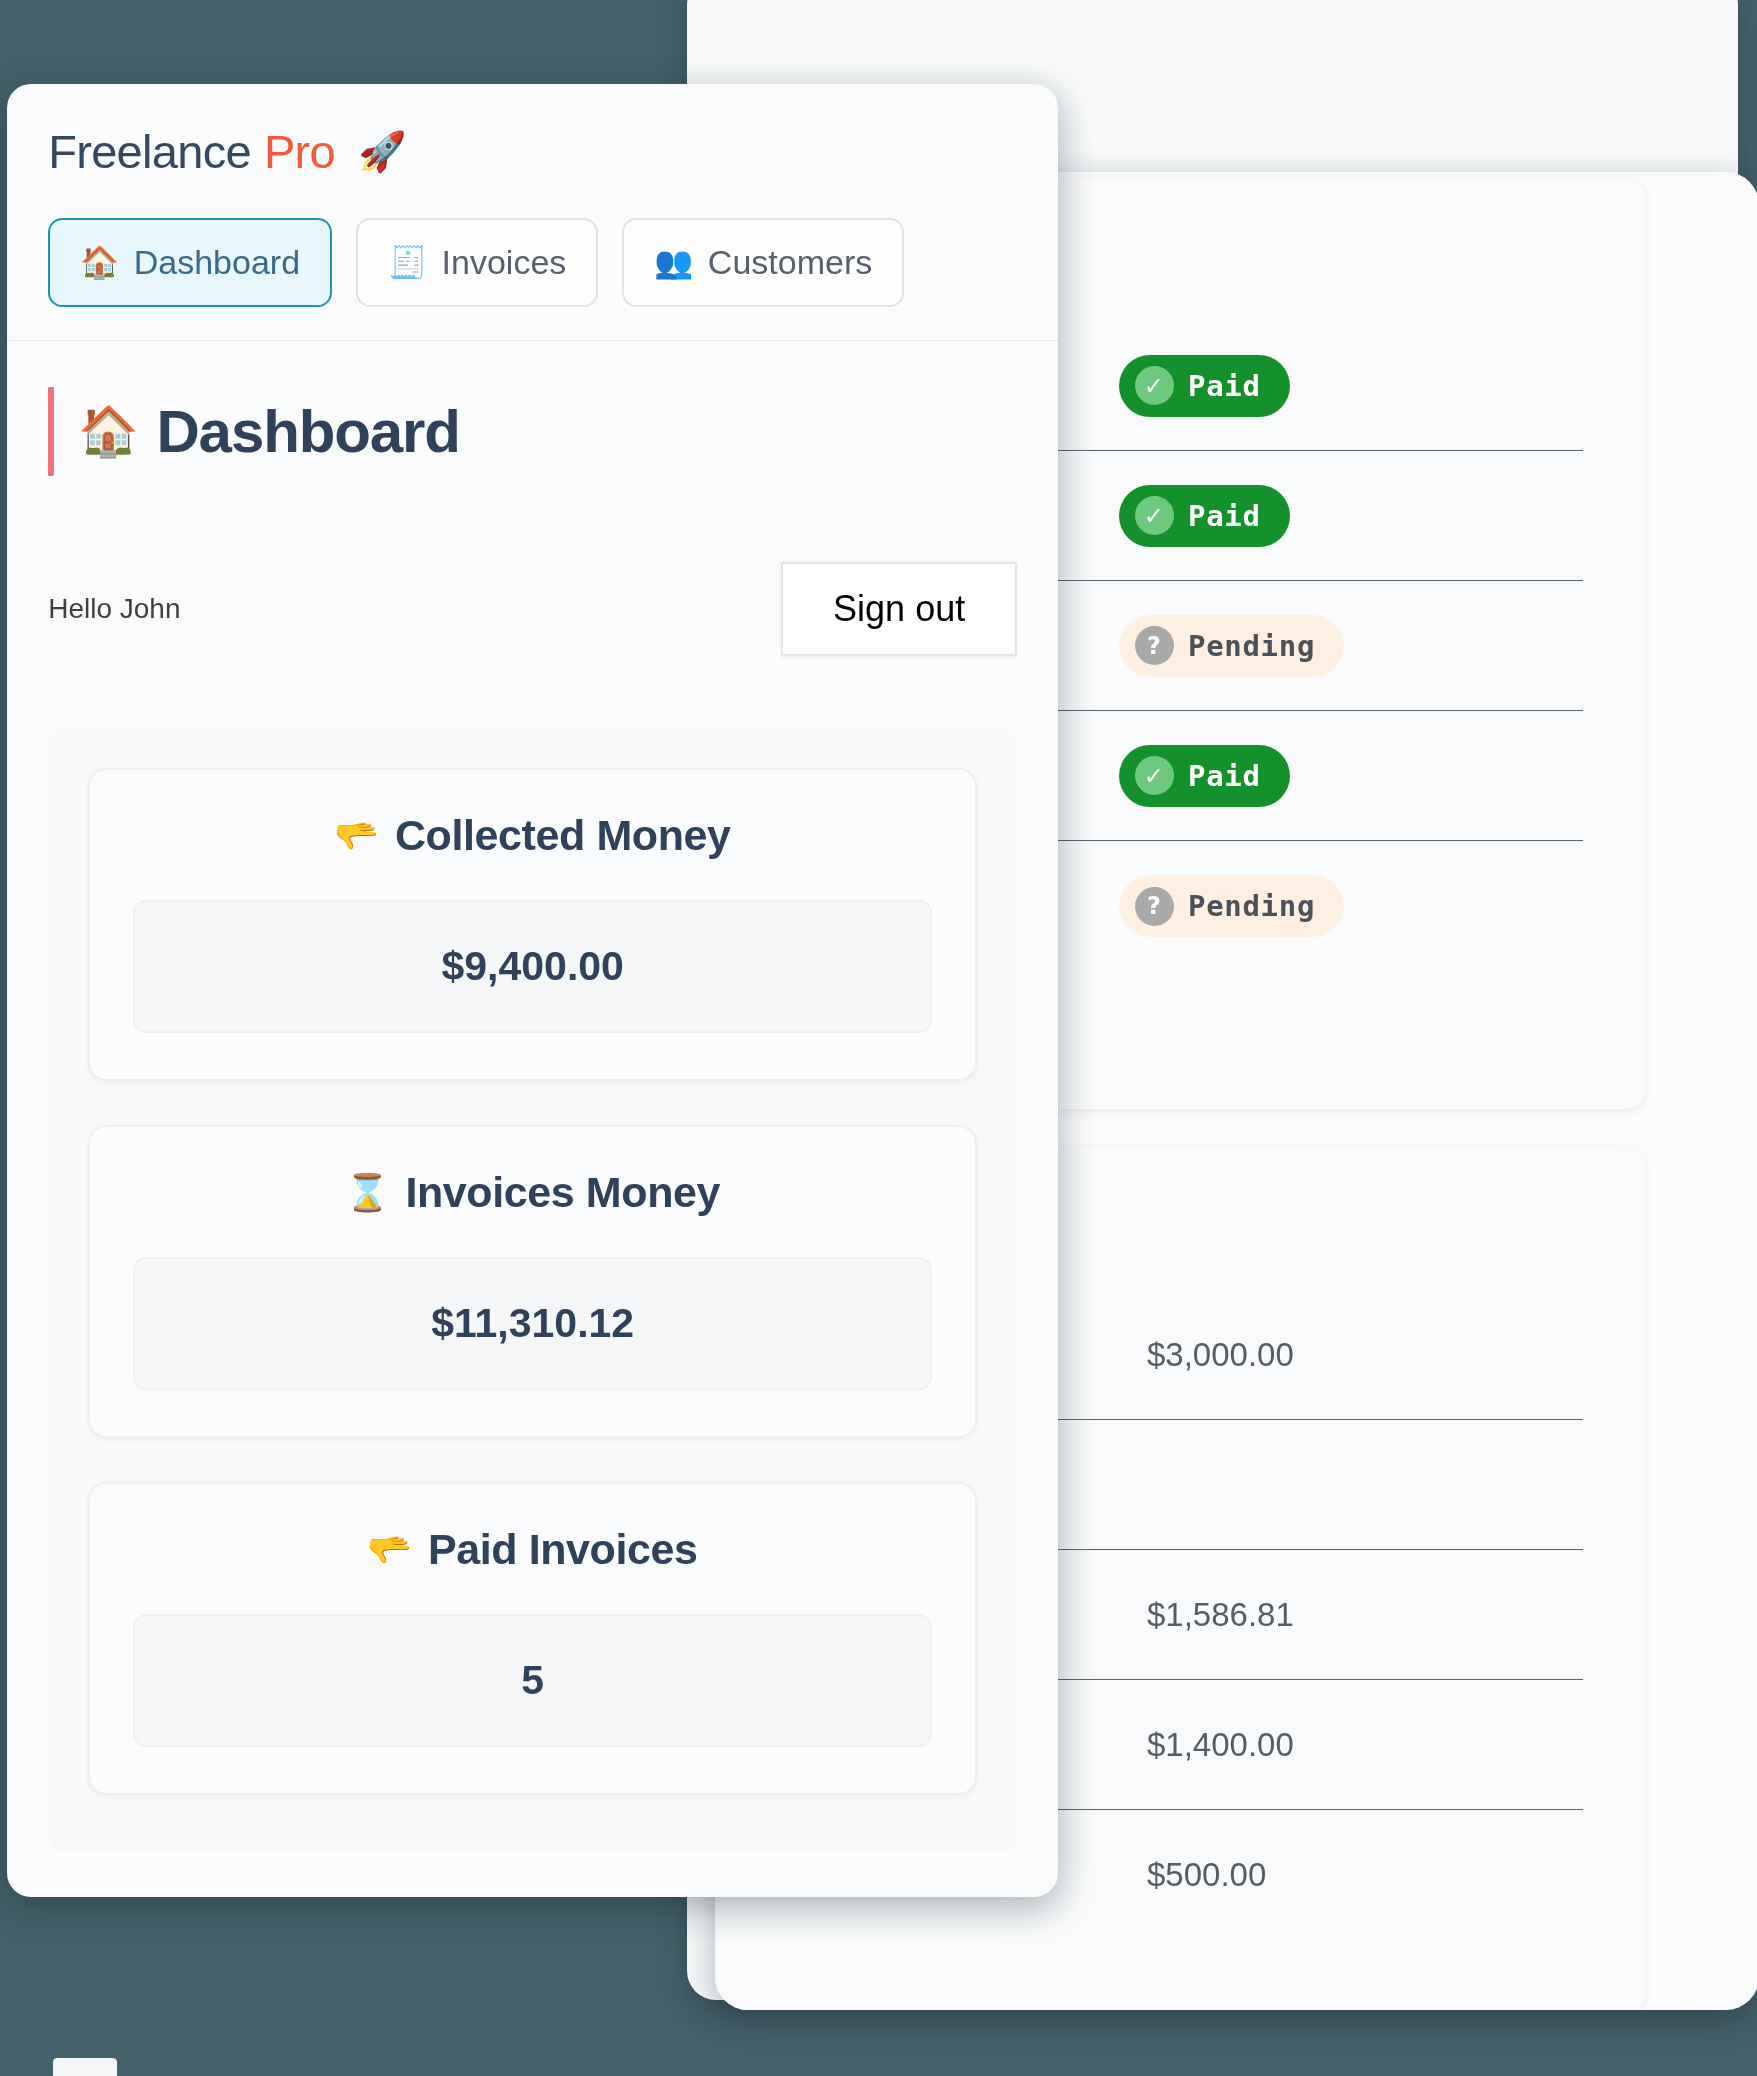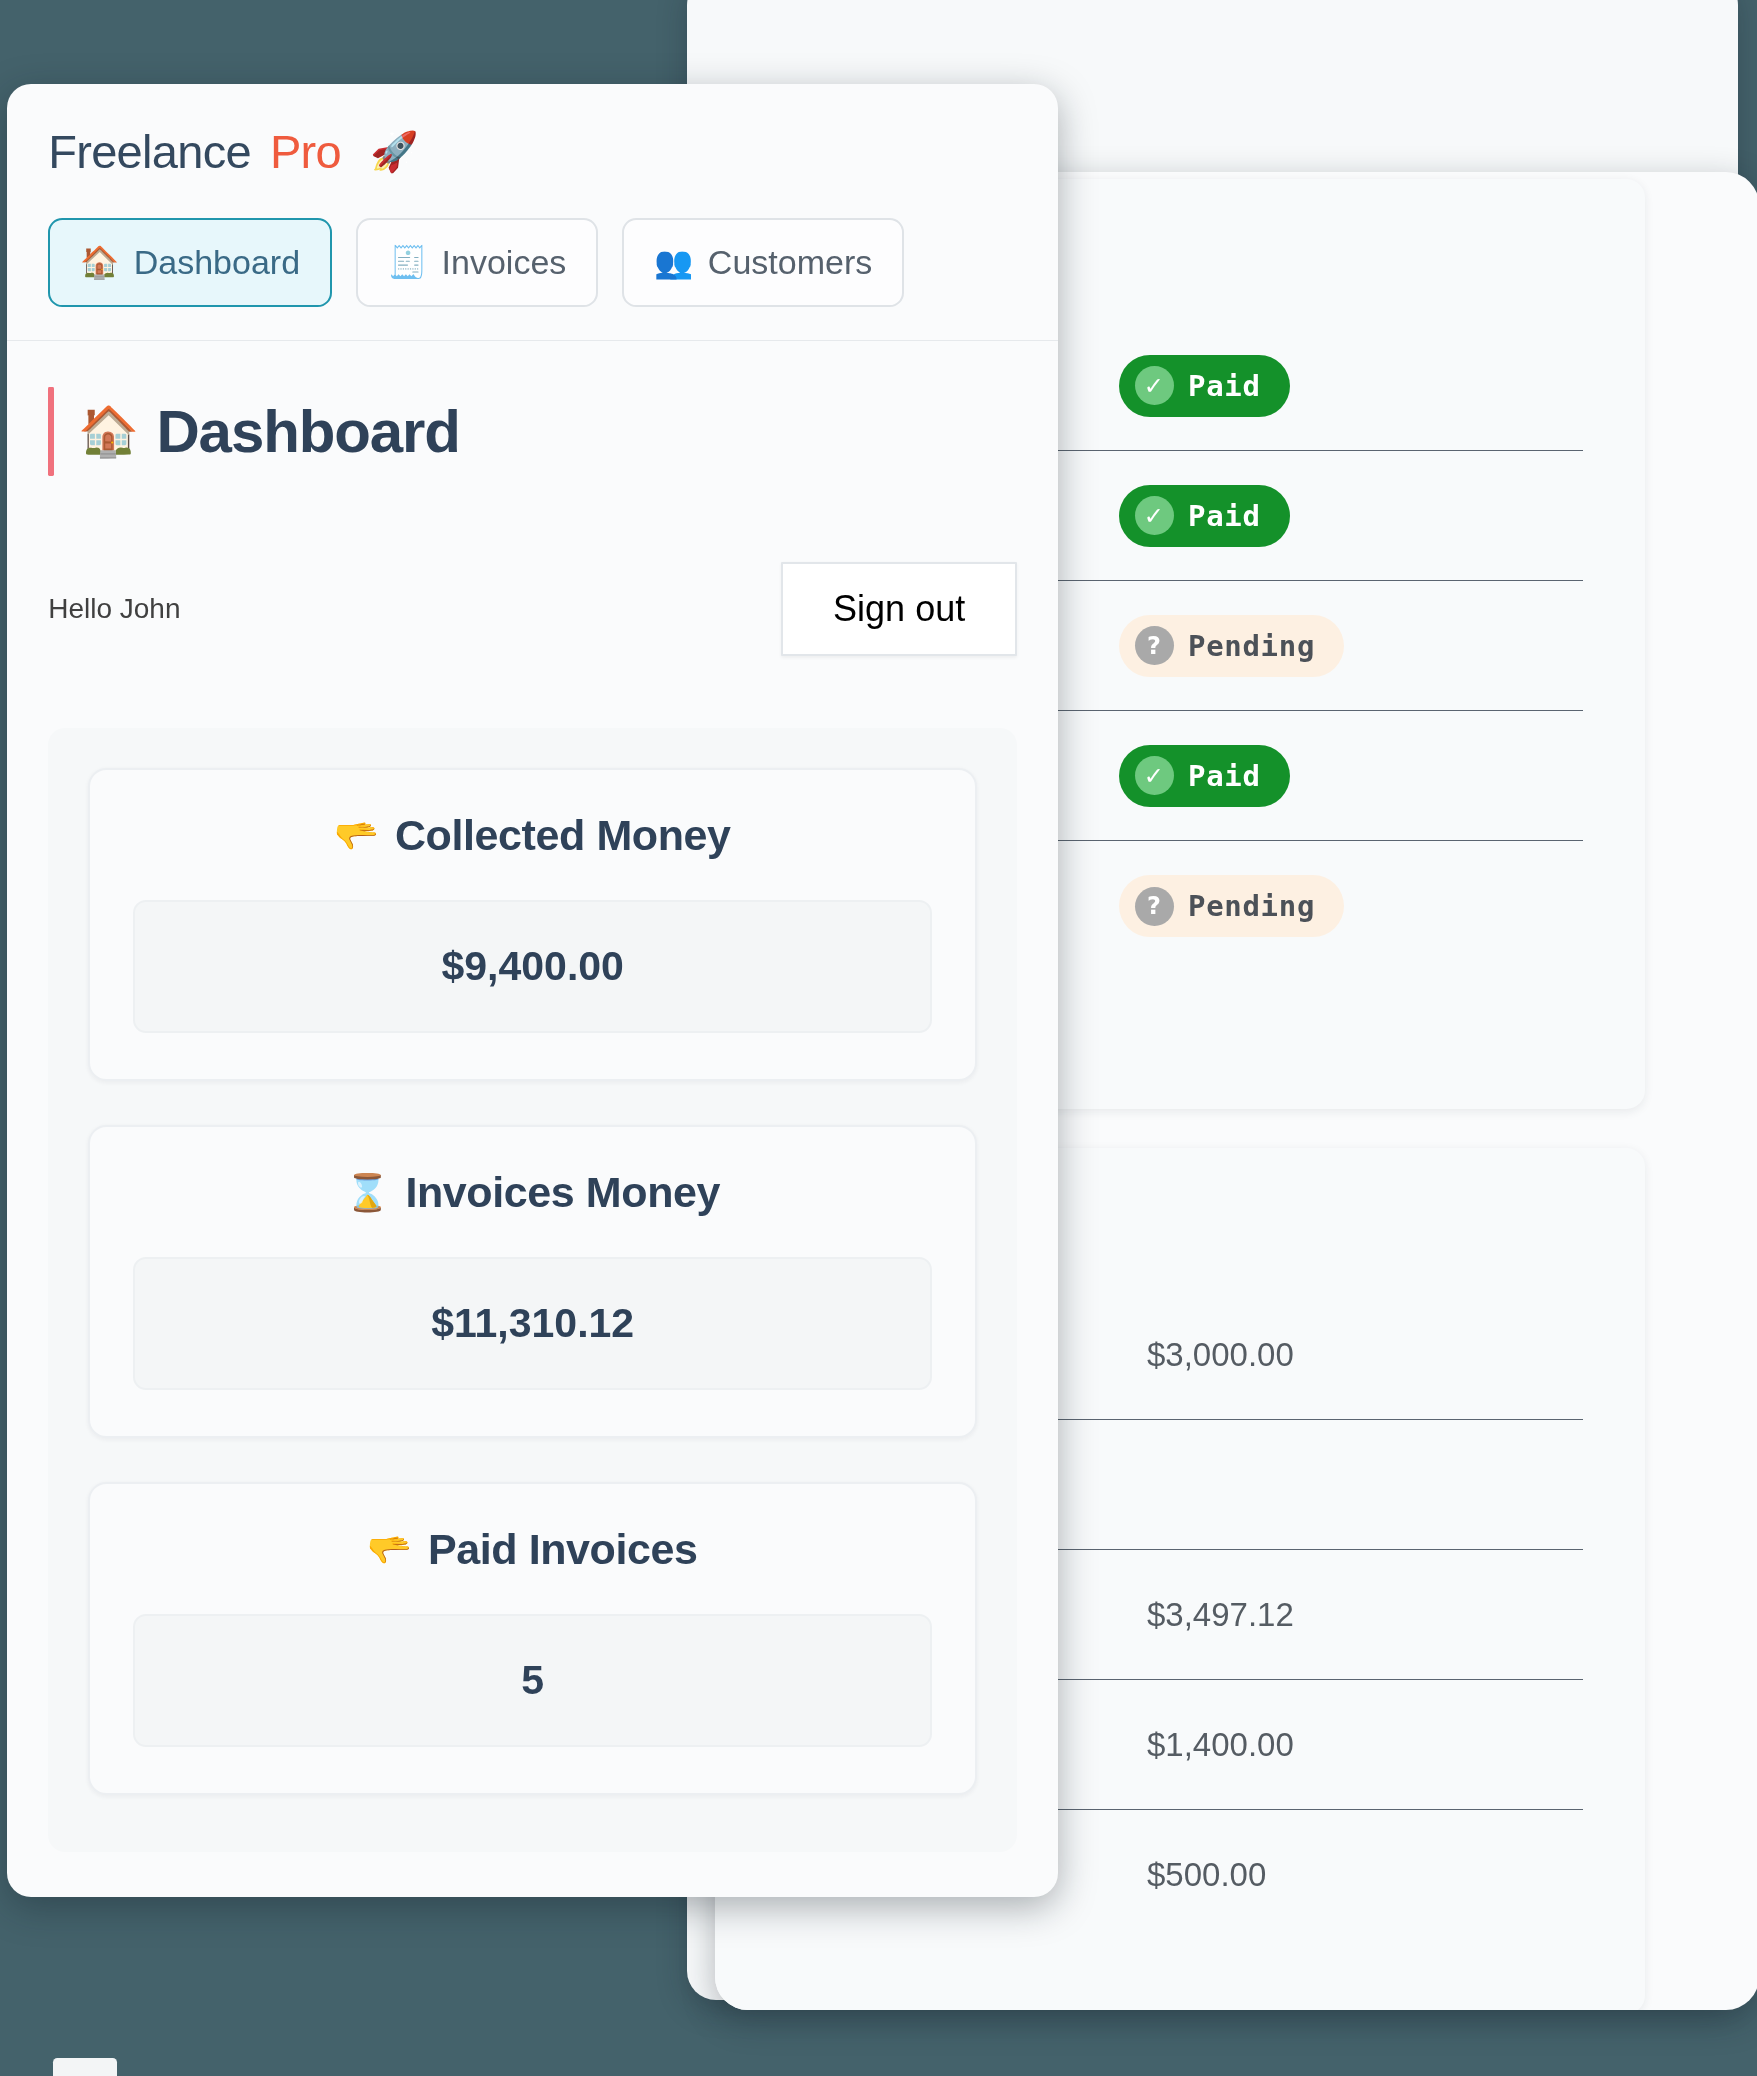--- a/index.html
+++ b/index.html
@@ -177,21 +177,21 @@
     border-bottom: 1.4px solid #e6e9ec;
     padding-bottom: 33px;
   }
 
   .brand {
     font-size: 47px;
     font-weight: 400;
     letter-spacing: -0.7px;
     display: flex;
     align-items: center;
-    gap: 19px;
+    gap: 13px;
   }
   .brand .b1 { color: #34495f; }
   .brand .b2 { color: #ef5b3e; }
   .brand .rocket { font-size: 39px; margin-left: 10px; }
 
   .tabs {
     display: flex;
     gap: 24px;
     margin-top: 39px;
   }
@@ -399,21 +399,21 @@
         </div>
 
         <div class="inv-row">
           <span class="inv-name">Des…</span>
           <span class="inv-date">9/9/2024</span>
         </div>
 
         <div class="inv-row">
           <span class="inv-name">se…</span>
           <span class="inv-date">9/10/2024</span>
-          <span class="due-amount">$3,497.12</span>
+          <span class="due-amount">$1,586.81</span>
         </div>
 
         <div class="inv-row">
           <span class="inv-name">sult…</span>
           <span class="inv-date">9/14/2024</span>
           <span class="due-amount">$1,400.00</span>
         </div>
 
         <div class="inv-row">
           <span class="inv-name">Sales Presentati…</span>

